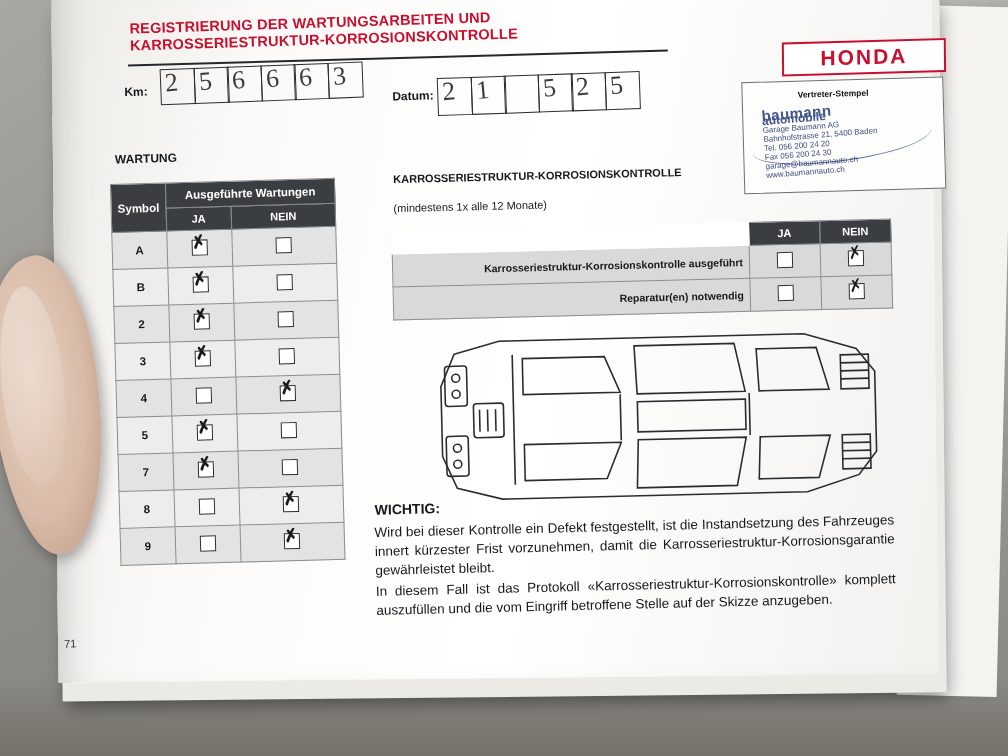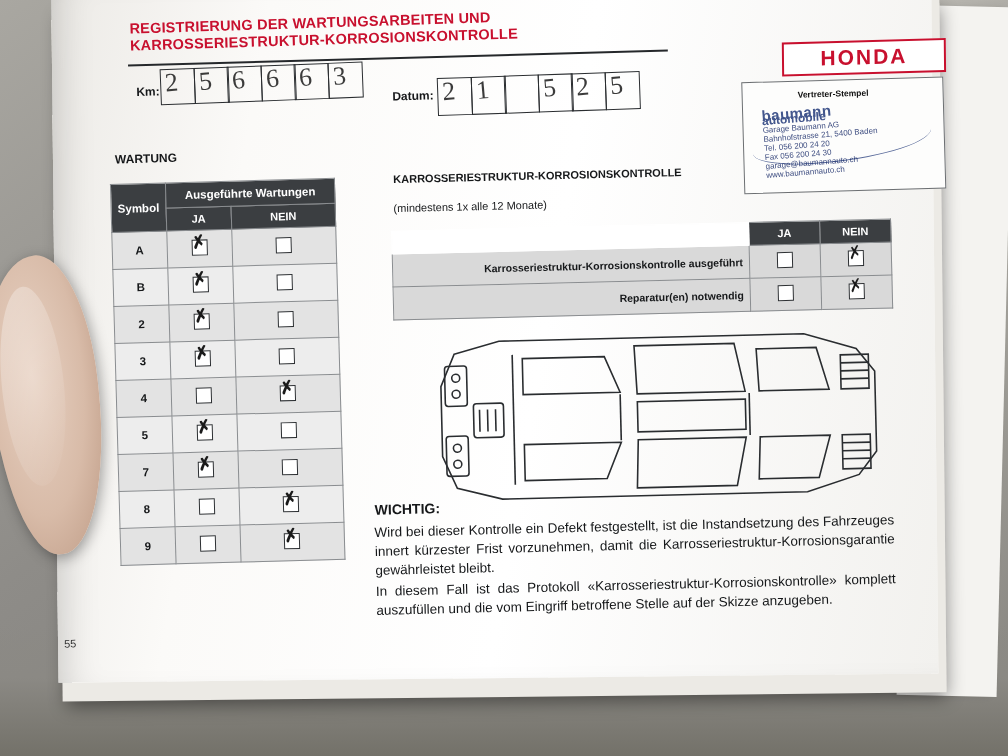--- a/index.html
+++ b/index.html
@@ -136,21 +136,21 @@
   }
   .honda-box span {
     color: #c8102e;
     font-weight: bold;
     font-size: 21px;
     letter-spacing: 2px;
     font-family: "Liberation Sans", sans-serif;
   }
 
   .km-label {
-    position: absolute; left: 84px; top: 93px;
+    position: absolute; left: 72px; top: 93px;
     font-size: 12px; font-weight: bold; transform: rotate(-1deg);
   }
   .km-boxes {
     position: absolute; left: 108px; top: 75px;
     display: flex; transform: rotate(-1.6deg);
   }
   .km-boxes .cell {
     width: 33px; height: 34px;
     border: 1.5px solid #2a2d30;
     margin-right: -1.5px;
@@ -535,19 +535,19 @@
             <path d="M344 64 L344 106"></path>
           </svg>
         </div>
 
         <div class="wichtig-h">WICHTIG:</div>
         <div class="wichtig-b">
           <p>Wird bei dieser Kontrolle ein Defekt festgestellt, ist die Instandsetzung des Fahrzeuges innert kürzester Frist vorzunehmen, damit die Karrosseriestruktur-Korrosionsgarantie gewährleistet bleibt.</p>
           <p>In diesem Fall ist das Protokoll «Karrosseriestruktur-Korrosionskontrolle» komplett auszufüllen und die vom Eingriff betroffene Stelle auf der Skizze anzugeben.</p>
         </div>
 
-        <div class="pageno">55</div>
+        <div class="pageno">71</div>
       </div>
     </div>
   </div>
 
   <div class="thumb"></div>
 </div>
 
 </body></html>

